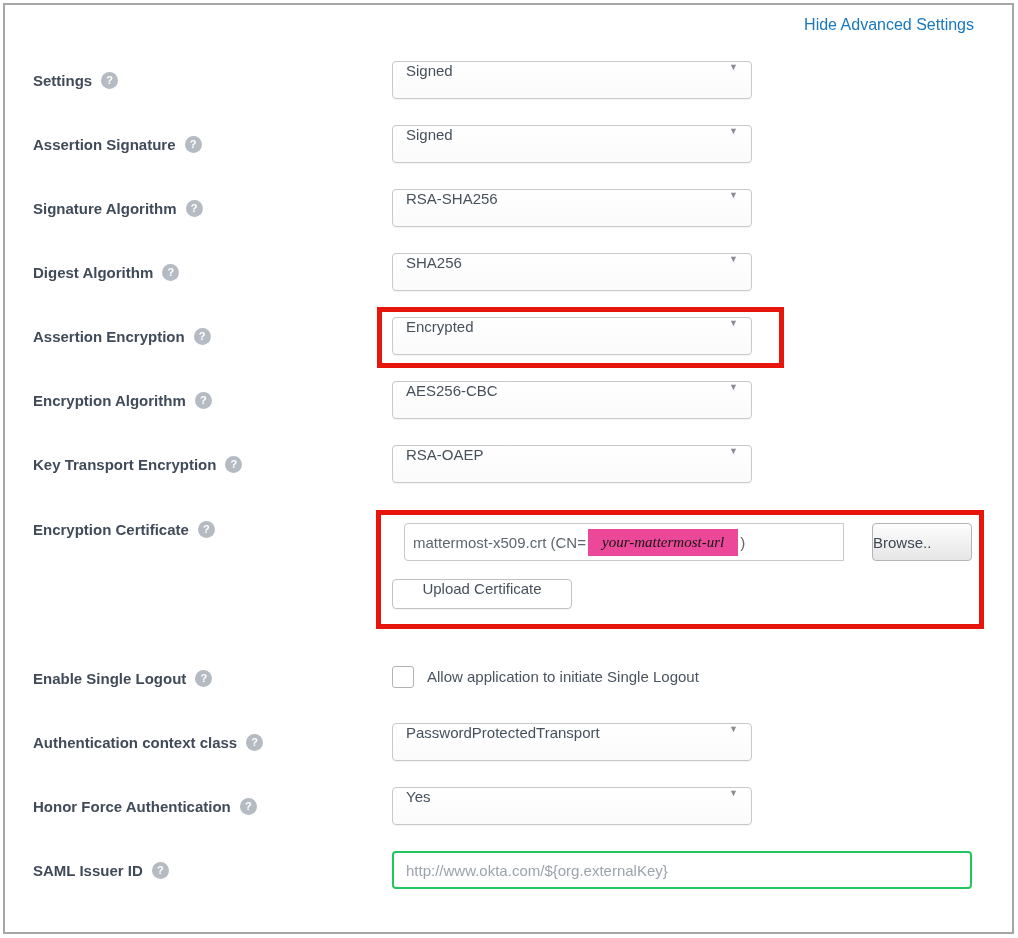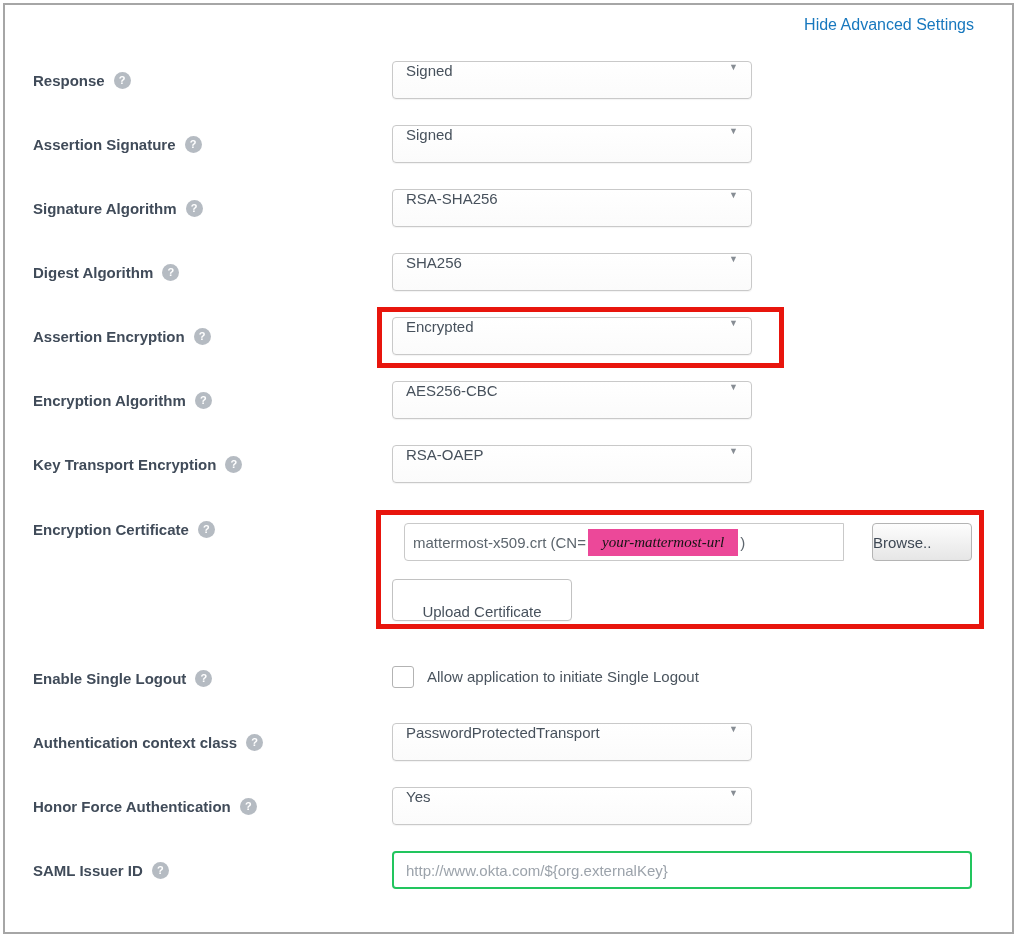--- a/index.html
+++ b/index.html
@@ -45,23 +45,23 @@
     padding:5px 14px; margin:0 2px; flex:0 0 auto;
   }
   .btn-browse {
     position:absolute; left:872px; top:523px; width:100px; height:38px; box-sizing:border-box;
     border:1px solid #b4b4b4; border-radius:4px;
     background:linear-gradient(#fdfdfd,#e6e6e6);
     display:flex; align-items:center; justify-content:flex-start;
     font-size:15px; color:#3e4854; cursor:pointer; z-index:5;
   }
   .btn-upload {
-    position:absolute; left:392px; top:579px; width:180px; height:42px; box-sizing:border-box;
+    position:absolute; left:392px; top:579px; width:180px; height:30px; box-sizing:border-box;
     border:1px solid #c2c2c2; border-radius:4px; background:#ffffff;
-    display:flex; align-items:flex-end; justify-content:center;
+    display:flex; align-items:flex-start; justify-content:center;
     font-size:15px; color:#47515c; cursor:pointer; z-index:5;
     box-shadow:0 1px 1px rgba(0,0,0,0.04);
   }
   .checkbox {
     position:absolute; left:392px; top:666px; width:22px; height:22px; box-sizing:border-box;
     border:1px solid #b3b3b3; border-radius:3px; background:#ffffff; cursor:pointer; z-index:5;
   }
   .checkbox-label {
     position:absolute; left:427px; top:666px; height:22px; line-height:22px;
     font-size:15px; color:#4a545e; z-index:5;
@@ -80,21 +80,21 @@
   .hl-certificate { left:376px; top:510px; width:608px; height:119px; }
 </style>
 </head>
 <body>
 
 <div class="frame"></div>
 
 <a class="adv-link">Hide Advanced Settings</a>
 
 <div class="flabel" style="top:61px">
-  <span>Response</span>
+  <span>Settings</span>
   <span class="help">?</span>
 </div>
 <div class="select" style="top:61px">
   <span>Signed</span>
   <span class="arrow">▼</span>
 </div>
 
 <div class="flabel" style="top:125px">
   <span>Assertion Signature</span>
   <span class="help">?</span>

